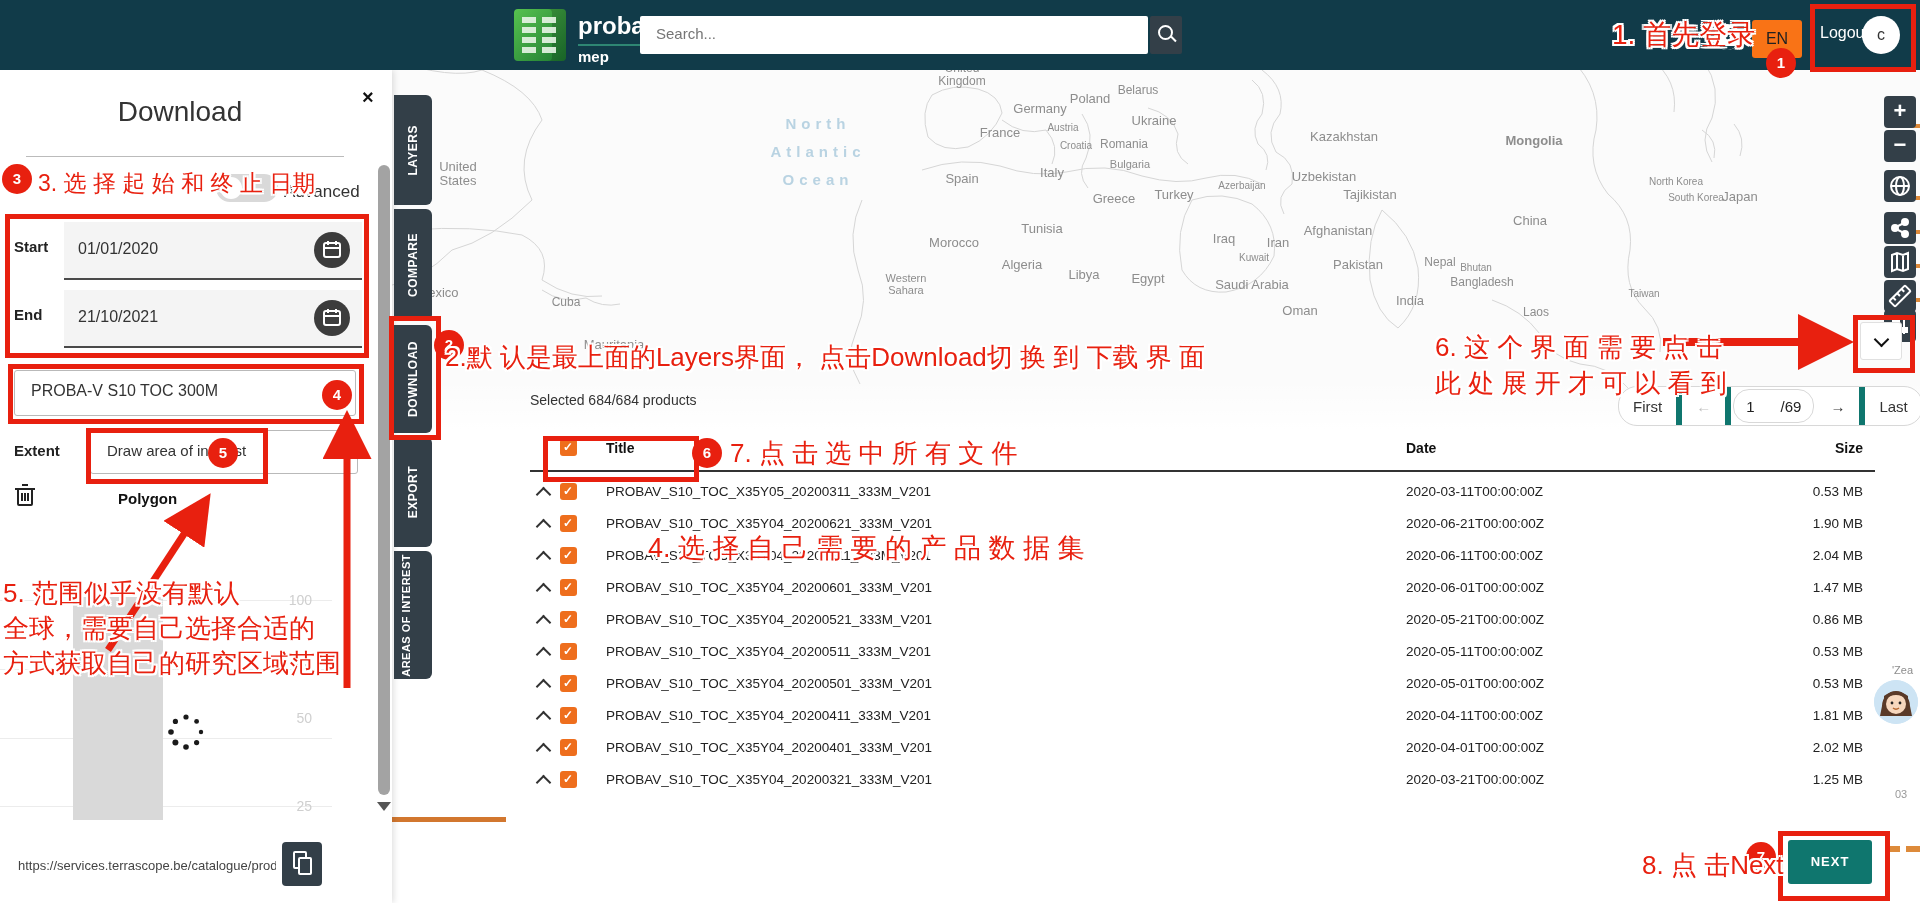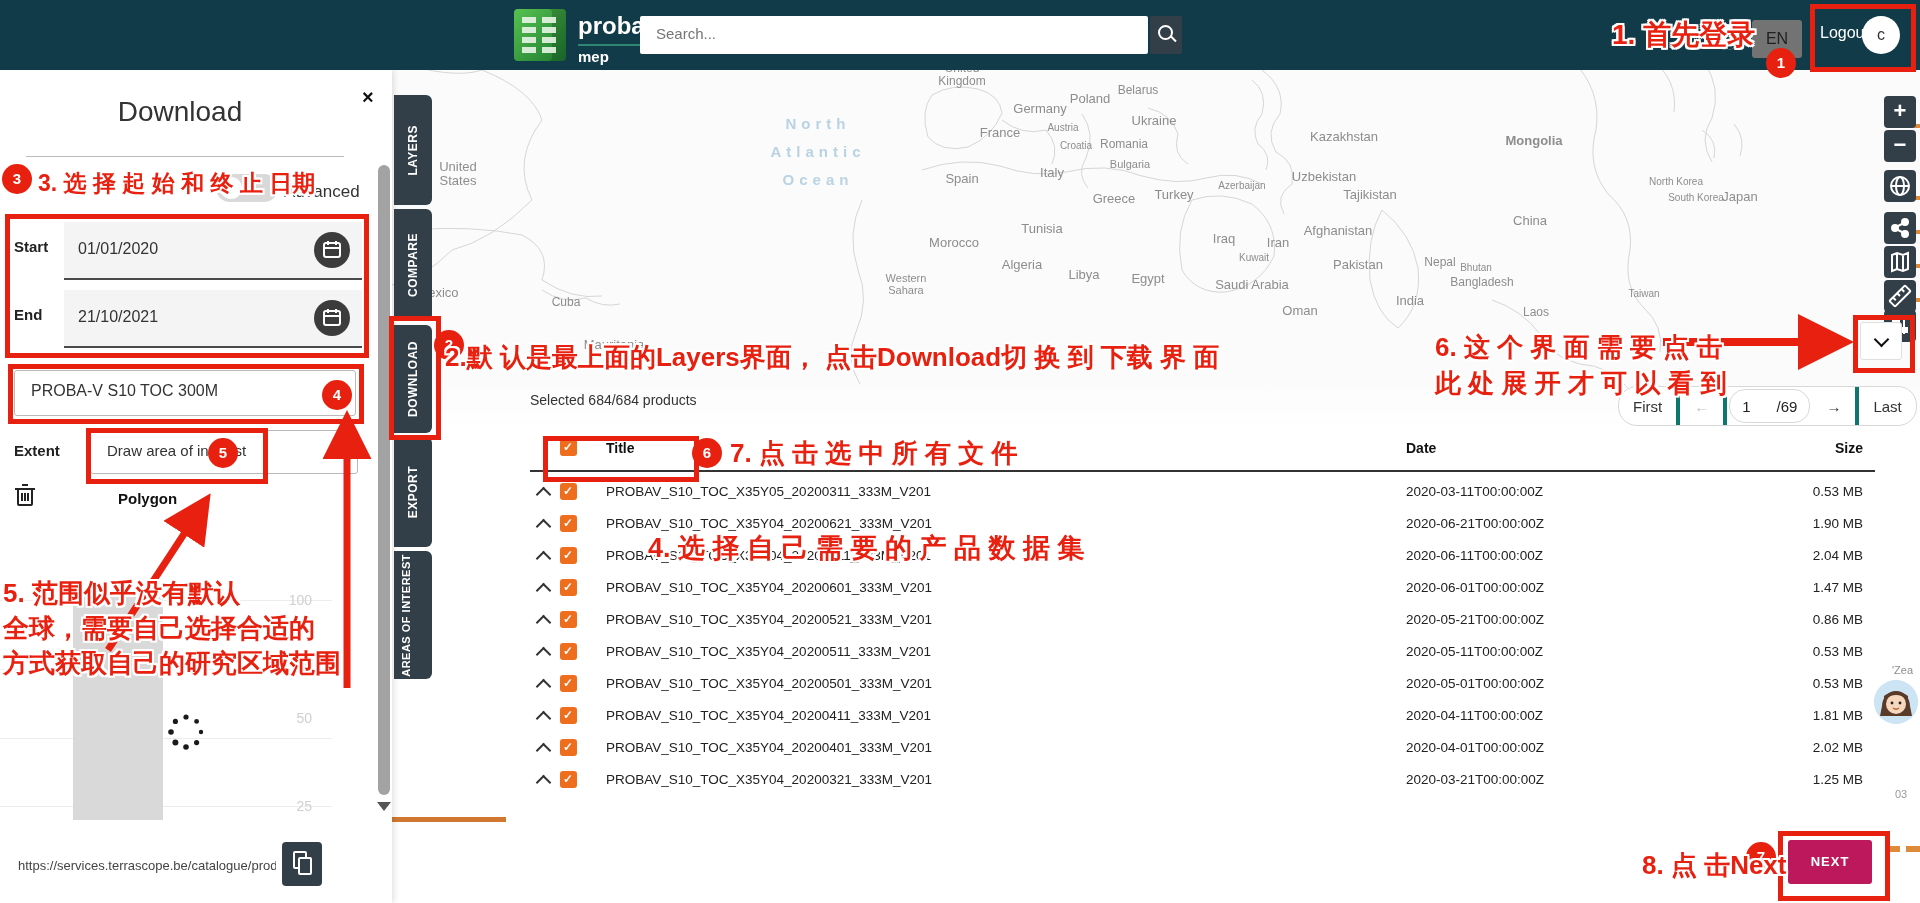--- a/index.html
+++ b/index.html
@@ -14,21 +14,21 @@
   #logo-icon:before{left:8px}#logo-icon:after{left:28px}
   #logo-title{position:absolute;left:578px;top:12px;font-size:24px;font-weight:bold;color:#fff;}
   #logo-underline{position:absolute;left:578px;top:44px;width:92px;height:2px;background:#2e8673;}
   #logo-sub{position:absolute;left:578px;top:48px;font-size:15px;font-weight:bold;color:#fff;}
   #search-box{position:absolute;left:640px;top:16px;width:508px;height:38px;background:#fff;border-radius:2px;}
   #search-box span{position:absolute;left:16px;top:9px;font-size:15px;color:#757575;}
   #search-btn{position:absolute;left:1150px;top:16px;width:32px;height:38px;background:#333f48;border-radius:2px;}
   .mag{position:absolute;left:8px;top:9px;width:11px;height:11px;border:2px solid #fff;border-radius:50%;}
   .mag:after{content:"";position:absolute;left:10px;top:11px;width:7px;height:2px;background:#fff;transform:rotate(45deg);}
   #gauge{position:absolute;left:1712px;top:22px;width:30px;height:30px;}
-  #en-btn{position:absolute;left:1752px;top:20px;width:50px;height:38px;background:#737373;border-radius:3px;
+  #en-btn{position:absolute;left:1752px;top:20px;width:50px;height:38px;background:#f97316;border-radius:3px;
     font-size:16px;color:#222;text-align:center;line-height:38px;}
   #logout-label{position:absolute;left:1820px;top:24px;font-size:16px;color:#fff;}
   #avatar{position:absolute;left:1862px;top:16px;width:38px;height:38px;border-radius:50%;background:#fff;
     text-align:center;line-height:38px;font-size:16px;color:#333;}
   
   #map{position:absolute;left:392px;top:0;width:1528px;height:440px;background:#fbfbfb;z-index:1;}
   #map-fade{position:absolute;left:392px;top:380px;width:1528px;height:62px;
     background:linear-gradient(rgba(255,255,255,0),#fff 80%);z-index:2;}
   .country{position:absolute;transform:translateX(-50%);font-size:13px;color:#8d8d8d;
     white-space:pre-line;text-align:center;line-height:1.1;z-index:1;}
@@ -69,53 +69,53 @@
   #copy-btn{position:absolute;left:282px;top:772px;width:40px;height:44px;background:#333f48;border-radius:4px;}
   
   #tabs{position:absolute;left:394px;top:95px;width:38px;z-index:12;}
   .vtab{position:absolute;left:0;width:38px;background:#333f48;border-radius:0 6px 6px 0;
     color:#fff;font-size:12px;font-weight:bold;letter-spacing:.5px;display:flex;align-items:center;justify-content:center;}
   .vtab span{writing-mode:vertical-rl;transform:rotate(180deg);text-align:center;line-height:1.25;}
   
   #selected-text{position:absolute;left:530px;top:392px;font-size:14px;color:#333;z-index:5;}
   #pagination{position:absolute;left:1618px;top:386px;height:38px;display:flex;align-items:stretch;z-index:5;
     border:1px solid #d8d8d8;border-radius:19px;background:#fff;overflow:hidden;}
-  #pagination .pg{padding:0 14px;display:flex;align-items:center;font-size:15px;color:#333;border-right:4px solid #0f766e;}
+  #pagination .pg{padding:0 14px;display:flex;align-items:center;font-size:15px;color:#333;border-right:6px solid #0f766e;}
   #pagination .pg:last-child{border-right:none;}
   #pagination .dis{color:#c0c0c0;}
   #page-box{display:flex;align-items:center;border:1px solid #d8d8d8;border-radius:16px;margin:2px;padding:0 12px;gap:26px;font-size:15px;}
   #table{position:absolute;left:530px;top:430px;width:1345px;z-index:5;}
   #thead{position:relative;height:40px;}
   #thead .h-title{position:absolute;left:76px;top:10px;font-size:14px;font-weight:bold;color:#111;}
   #thead .h-date{position:absolute;left:876px;top:10px;font-size:14px;font-weight:bold;color:#111;}
   #thead .h-size{position:absolute;right:12px;top:10px;font-size:14px;font-weight:bold;color:#111;}
   #thead-line{position:absolute;left:0;top:40px;width:1345px;height:2px;background:#333;}
   #rows{position:absolute;left:0;top:46px;width:1345px;}
   .row{position:relative;height:32px;}
   .row .caret{position:absolute;left:8px;top:13px;}
   .row .chk,#head-chk{position:absolute;left:30px;top:7px;width:17px;height:17px;background:#ee6e1d;border-radius:3px;}
   .row .chk:after,#head-chk:after{content:"✓";position:absolute;left:3px;top:1px;font-size:12px;color:#fff;font-weight:bold;}
   #head-chk{top:9px;}
   .row .t{position:absolute;left:76px;top:8px;font-size:13.5px;color:#222;}
   .row .d{position:absolute;left:876px;top:8px;font-size:13.5px;color:#222;}
   .row .s{position:absolute;right:12px;top:8px;font-size:13.5px;color:#222;}
-  #next-btn{position:absolute;left:1788px;top:840px;width:84px;height:44px;background:#be185d;border-radius:3px;
+  #next-btn{position:absolute;left:1788px;top:840px;width:84px;height:44px;background:#0f766e;border-radius:3px;
     color:#fff;font-size:13px;font-weight:bold;letter-spacing:1px;text-align:center;line-height:44px;z-index:20;}
   
   .mapbtn{position:absolute;left:1884px;width:32px;height:32px;background:#333f48;border-radius:4px;z-index:6;
     color:#fff;text-align:center;line-height:30px;font-size:22px;font-weight:bold;}
   #expand-box{position:absolute;left:1860px;top:322px;width:40px;height:36px;background:#fff;border:1px solid #e0e0e0;
     border-radius:3px;z-index:7;display:flex;align-items:center;justify-content:center;}
   .orange-frag{position:absolute;background:#dd8a3a;z-index:4;}
   #timeline-line{position:absolute;left:392px;top:817px;width:114px;height:5px;background:#d2772f;z-index:3;}
   #tl-label{position:absolute;left:1895px;top:788px;font-size:11px;color:#999;z-index:4;}
   #zea-label{position:absolute;left:1892px;top:664px;font-size:11px;color:#8d8d8d;z-index:4;}
   #sticker{position:absolute;left:1874px;top:680px;width:44px;height:44px;border-radius:50%;background:#cde4f4;z-index:21;overflow:hidden;}
   
-  .ann{position:absolute;z-index:60;color:#e8200f;font-weight:bold;white-space:nowrap;
+  .ann{position:absolute;z-index:60;color:#e8200f;font-weight:normal;white-space:nowrap;
     text-shadow:-2px -2px 0 #fff,2px -2px 0 #fff,-2px 2px 0 #fff,2px 2px 0 #fff,0 -2px 0 #fff,0 2px 0 #fff,-2px 0 0 #fff,2px 0 0 #fff;}
   .redrect{position:absolute;border:5px solid #e8200f;z-index:55;}
   .badge{position:absolute;width:30px;height:30px;border-radius:50%;background:#e8200f;color:#fff;
     font-size:15px;font-weight:bold;text-align:center;line-height:30px;z-index:56;}
   #arrows{position:absolute;left:0;top:0;width:1920px;height:903px;z-index:54;pointer-events:none;}
 </style>
 </head>
 <body>
 <div id="stage">
 

